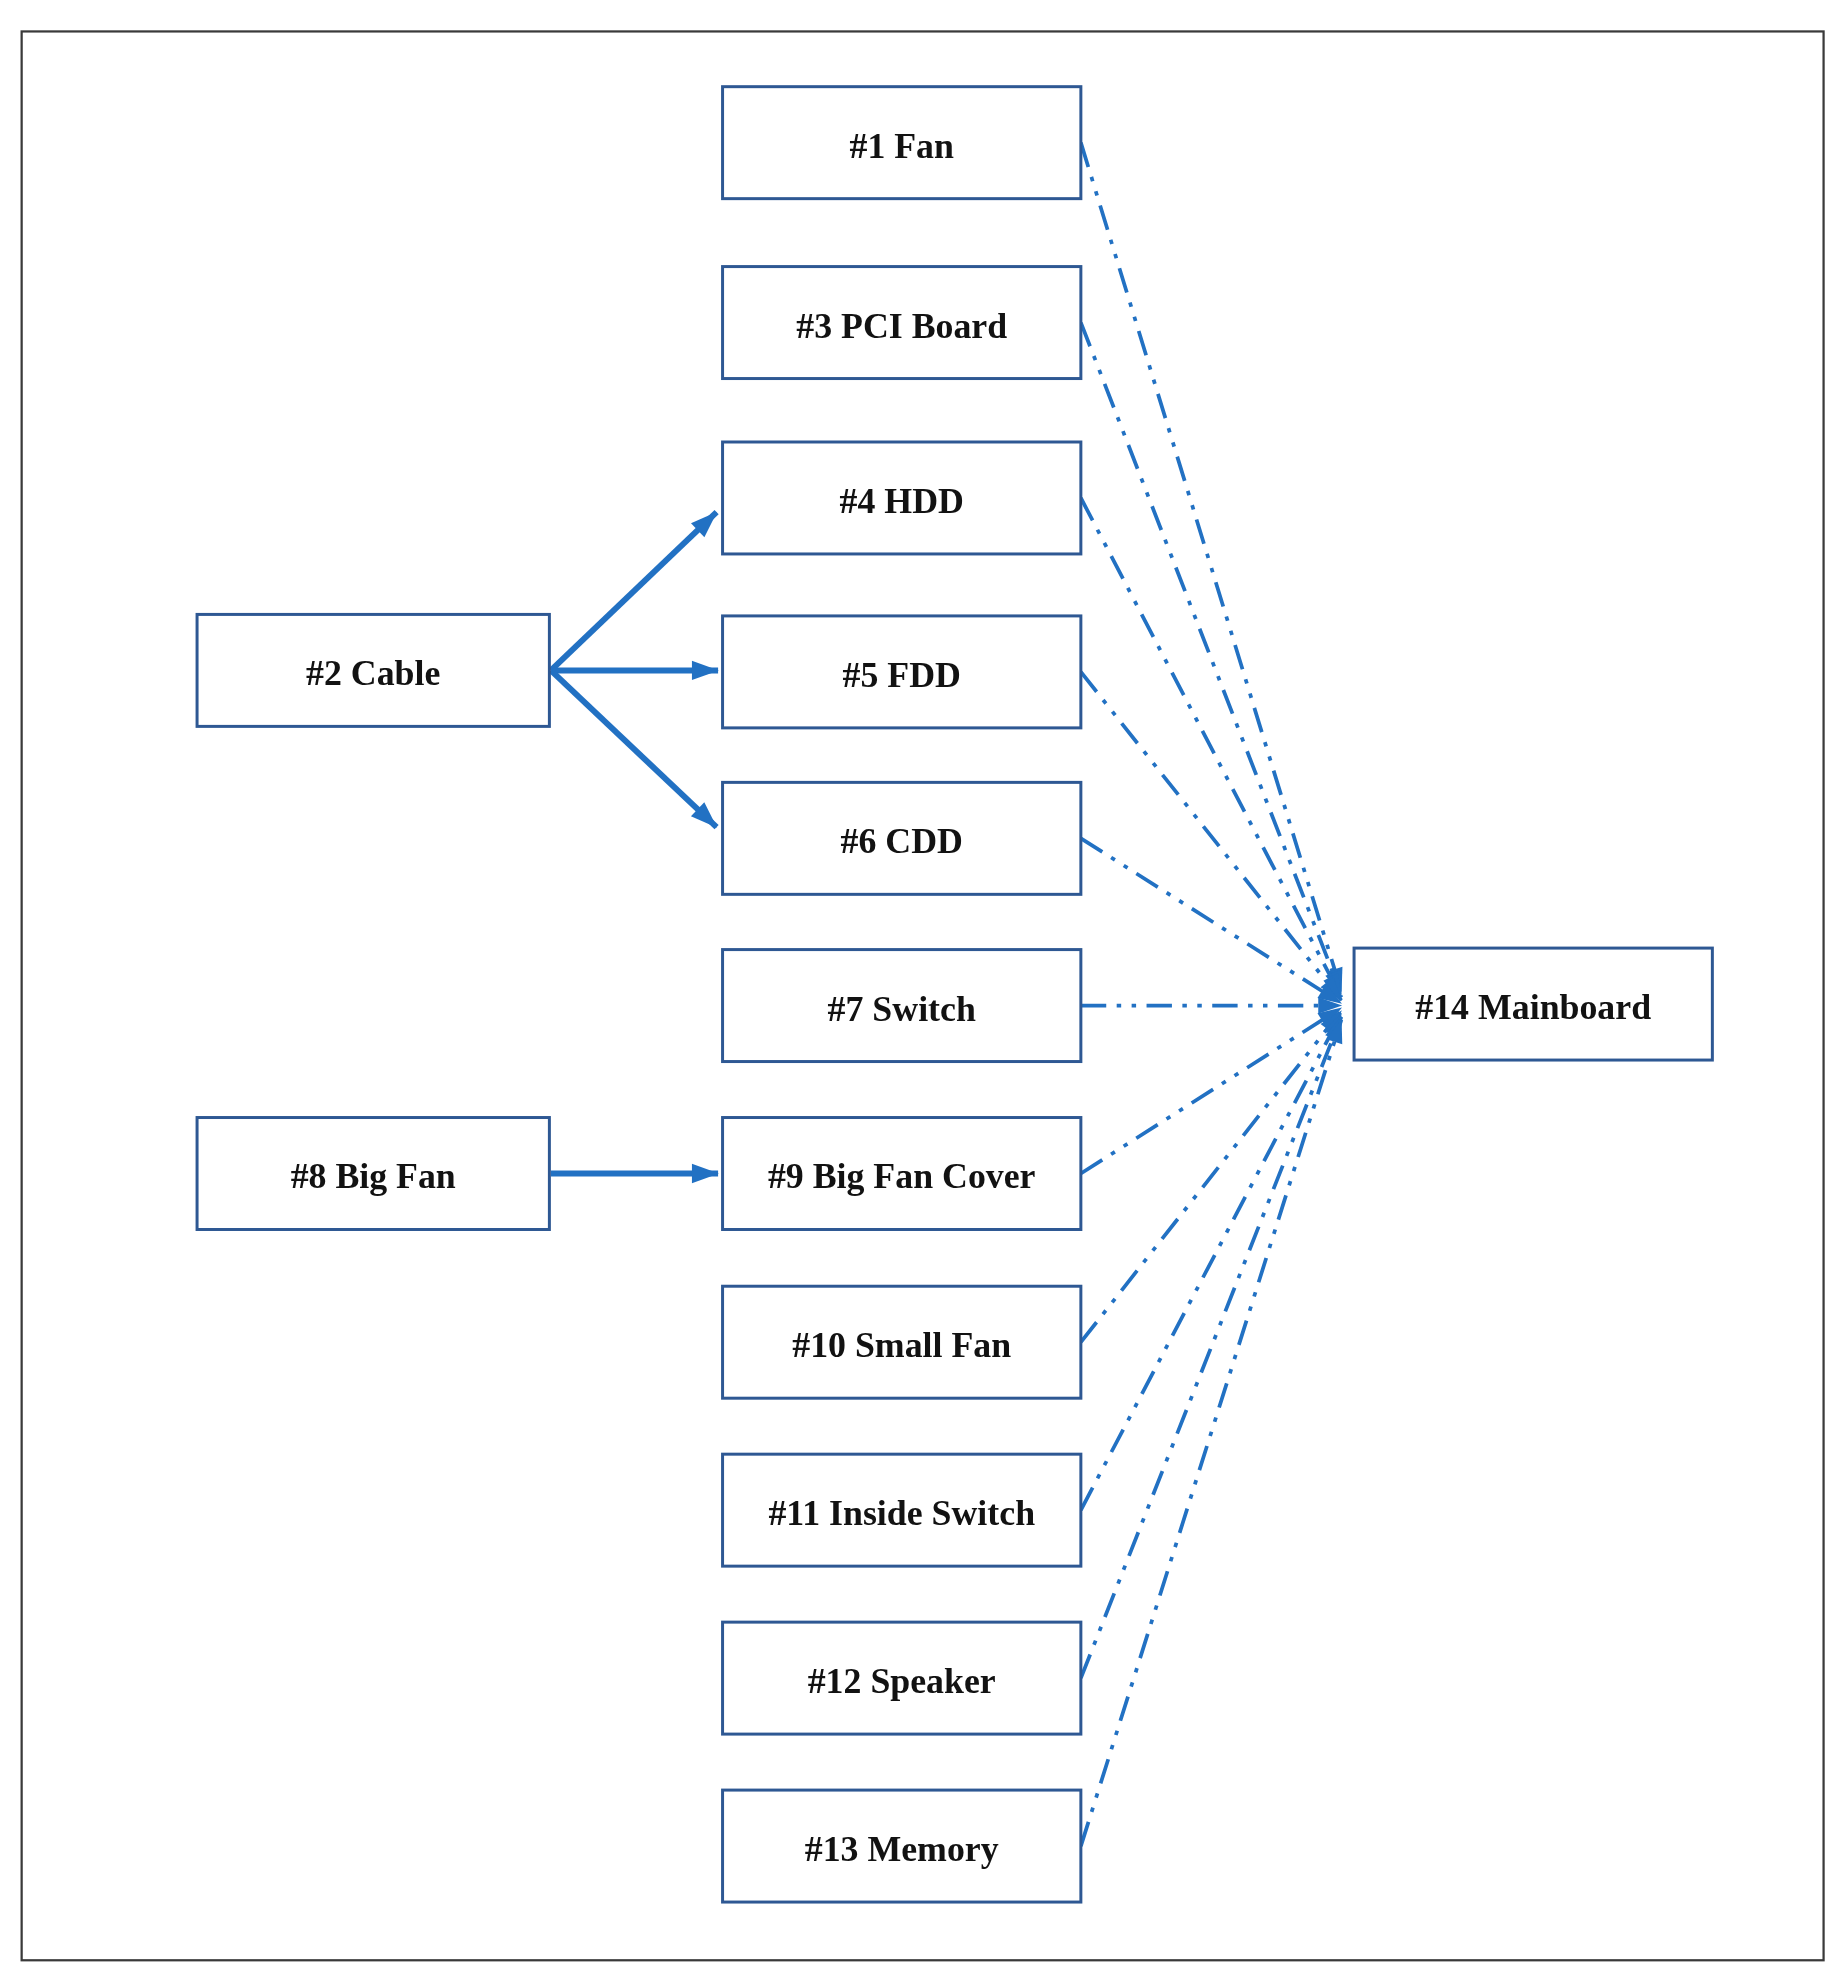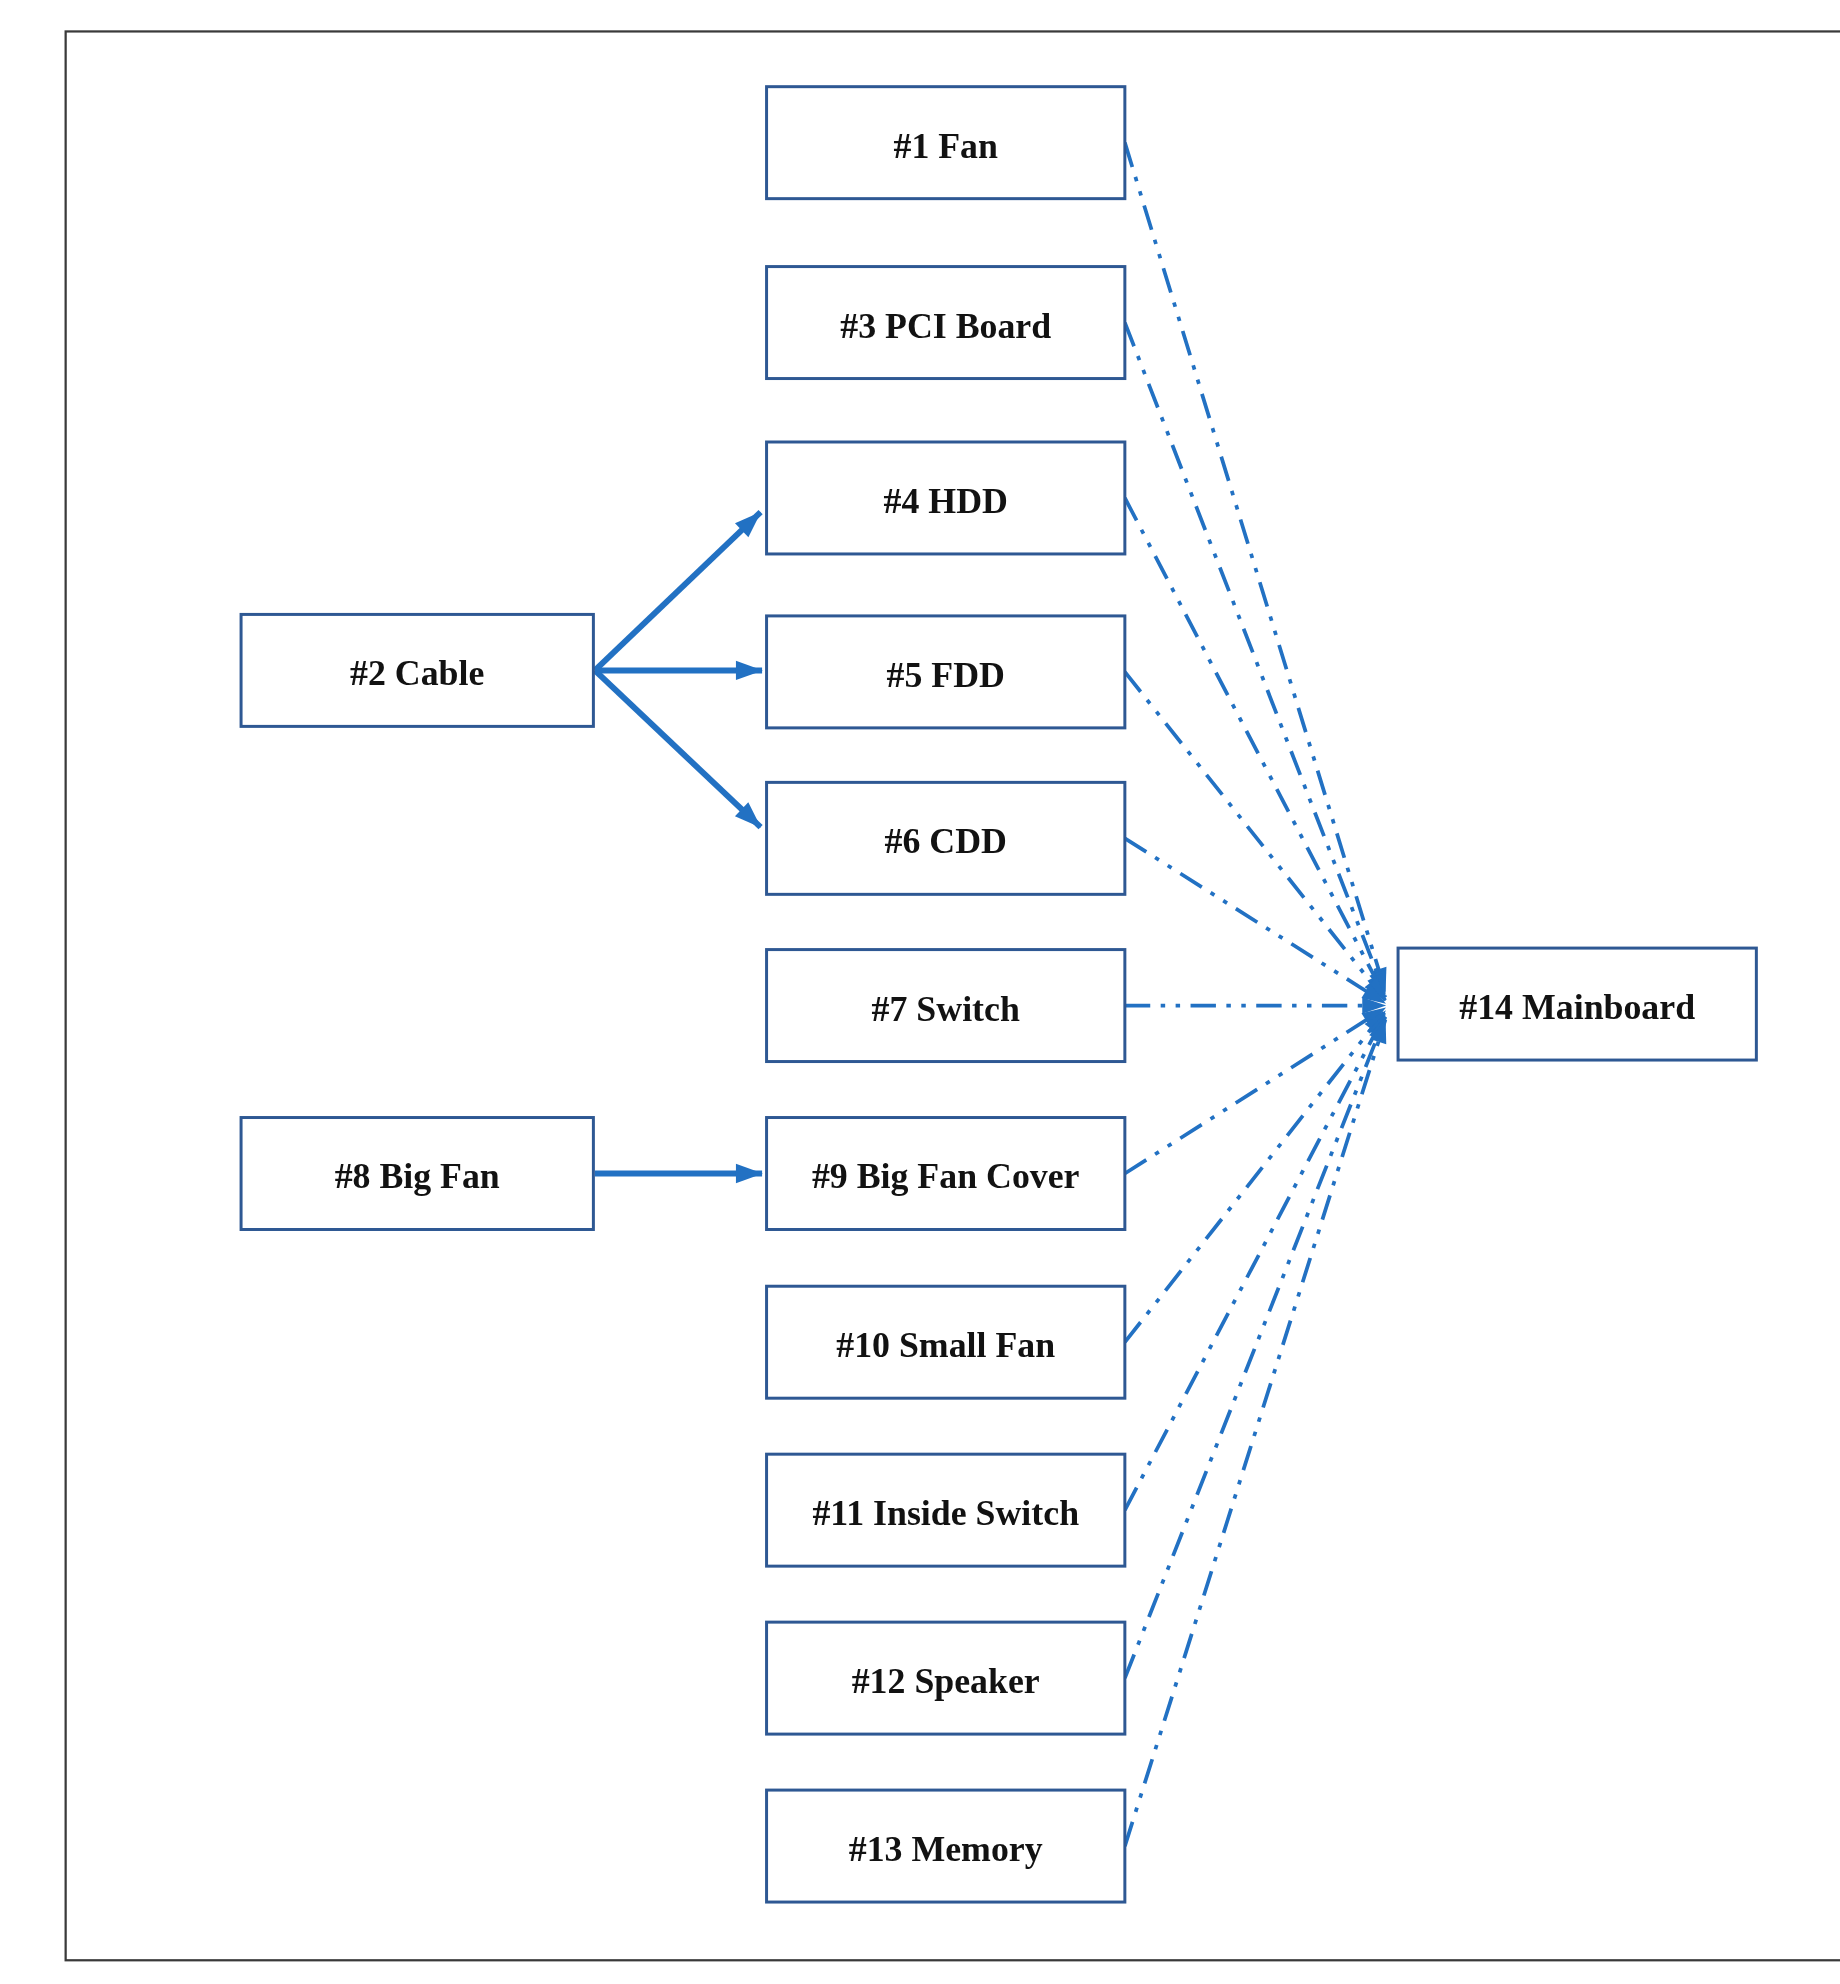--- a/index.html
+++ b/index.html
@@ -6,21 +6,20 @@
     margin: 0;
     padding: 0;
     background: #ffffff;
   }
   .canvas {
     position: relative;
     width: 1616px;
     height: 1985px;
     background: #ffffff;
     font-family: "Liberation Serif", "DejaVu Serif", serif;
-    padding-left: 44px;
   }
   svg { display: block; }
   .node-label {
     font-family: "Liberation Serif", "DejaVu Serif", serif;
     font-weight: bold;
     font-size: 48px;
   }
 </style>
 </head>
 <body>

